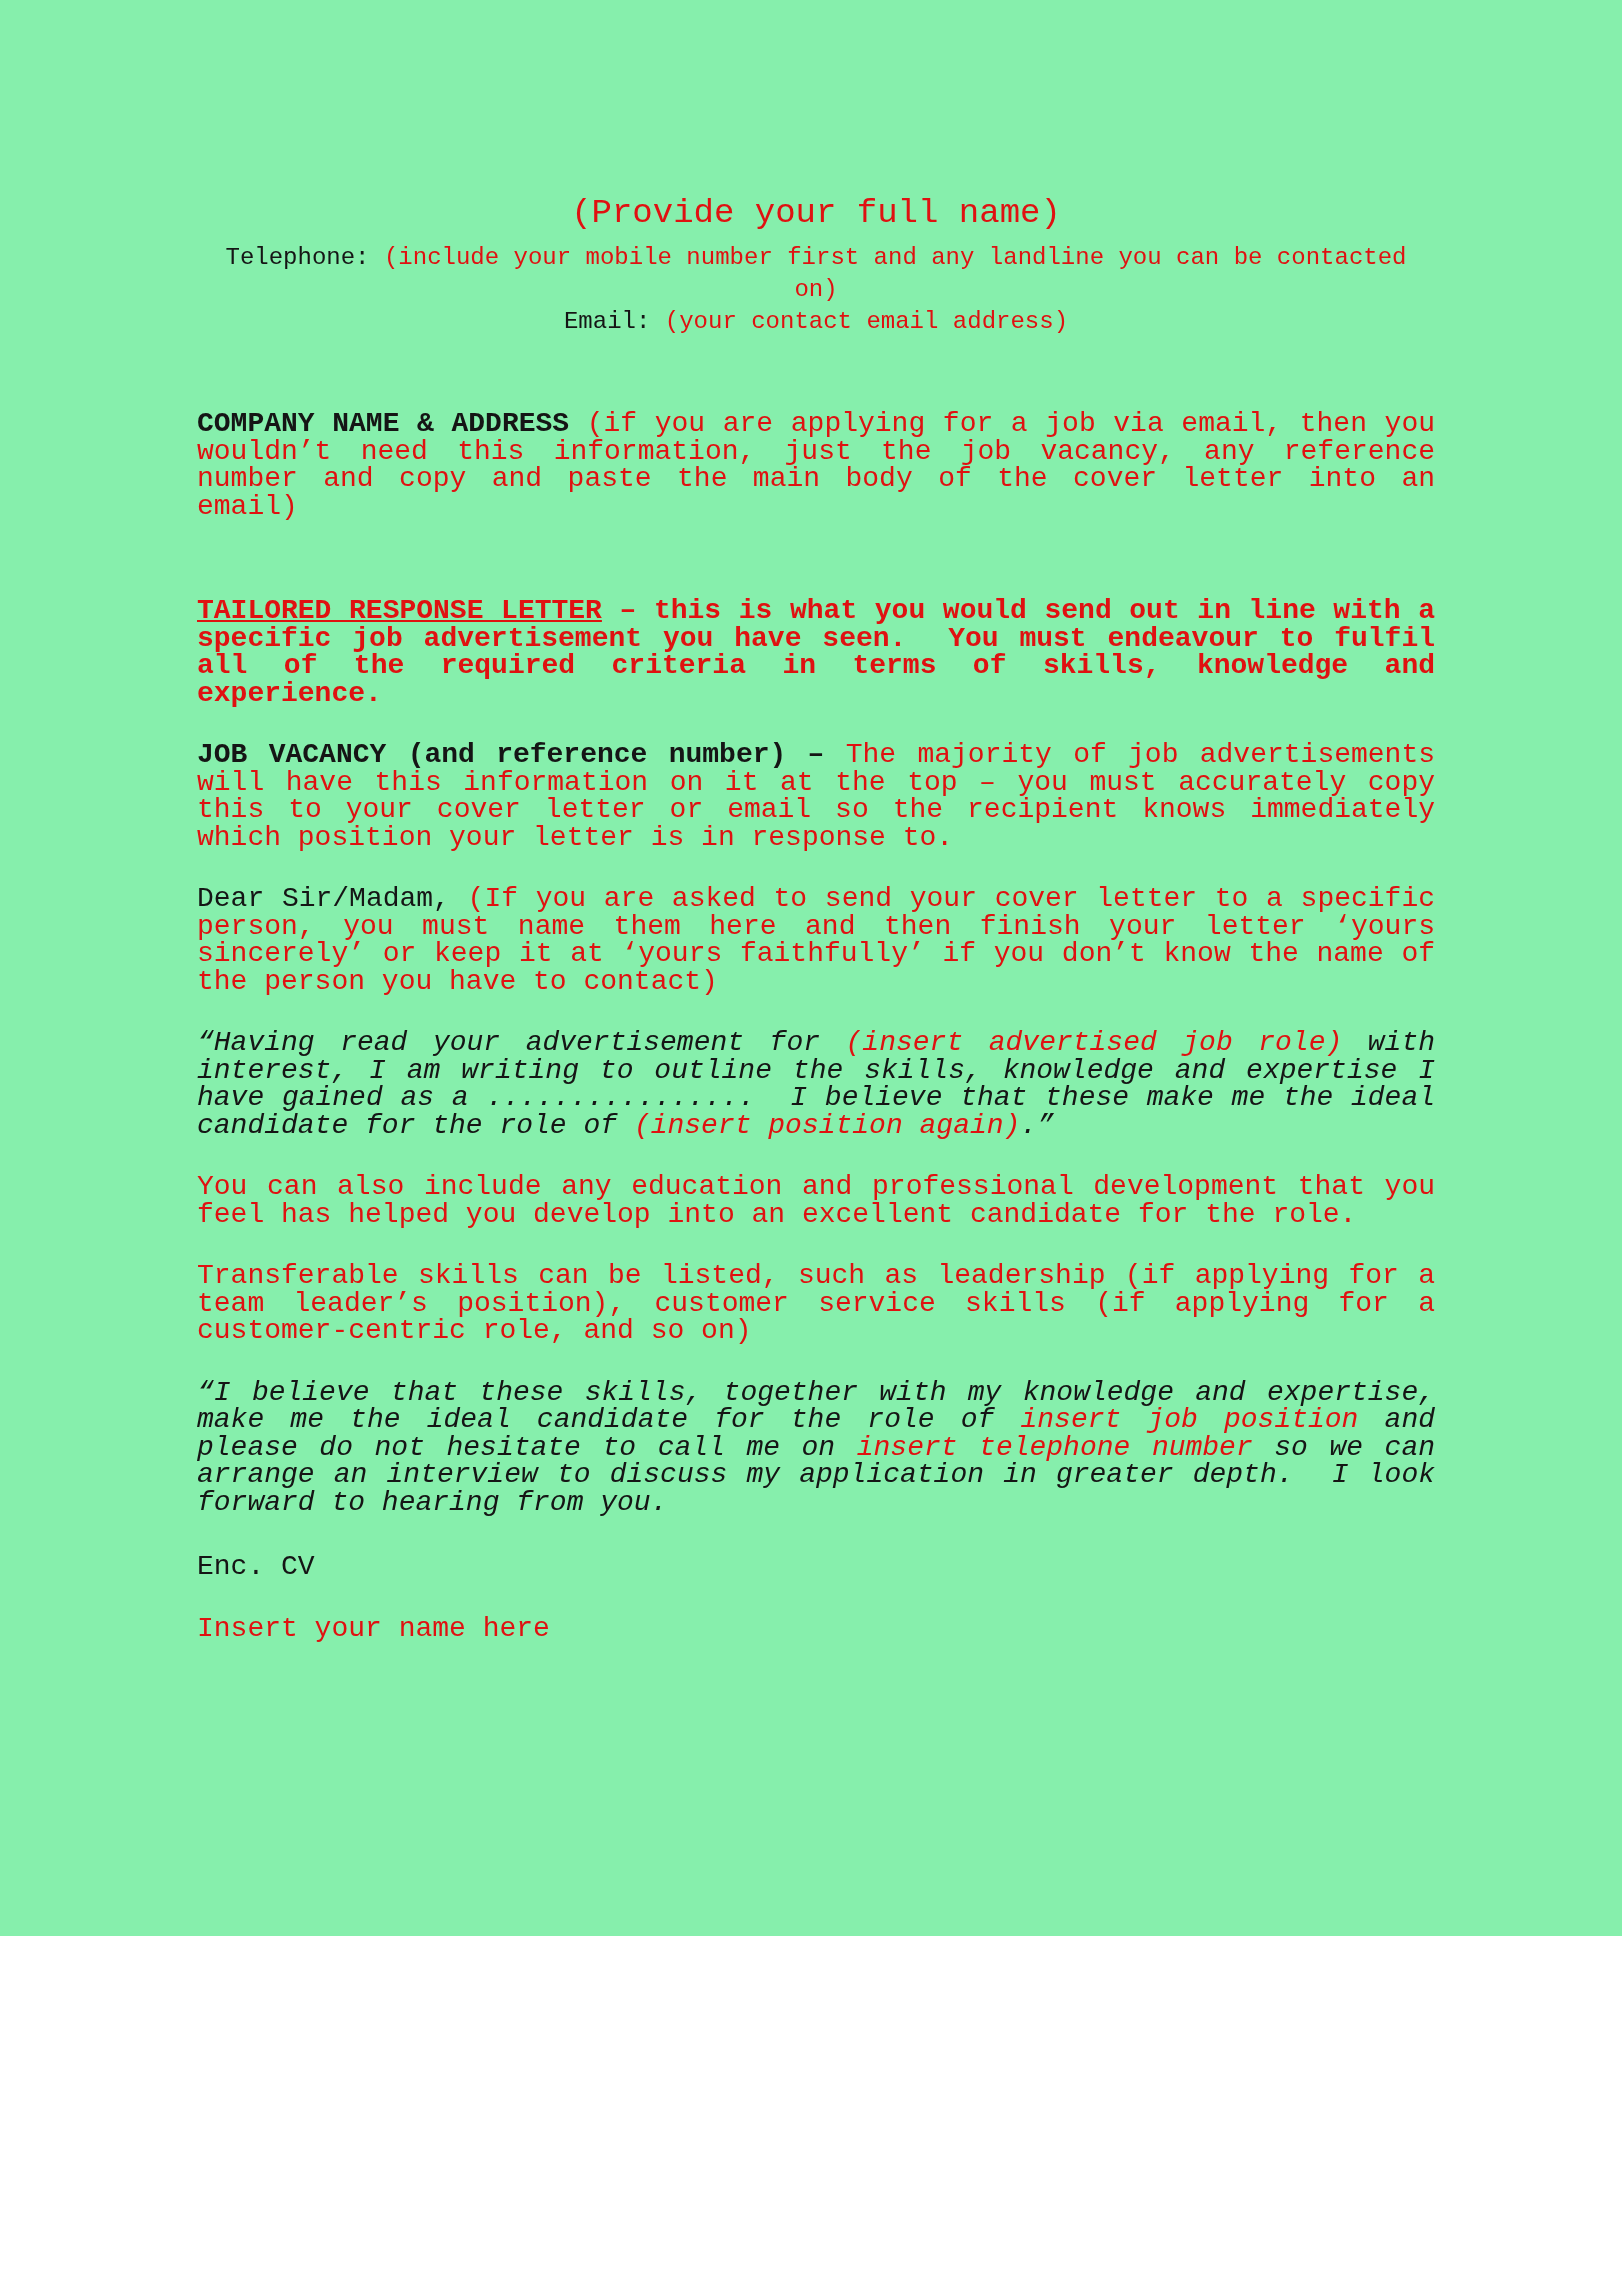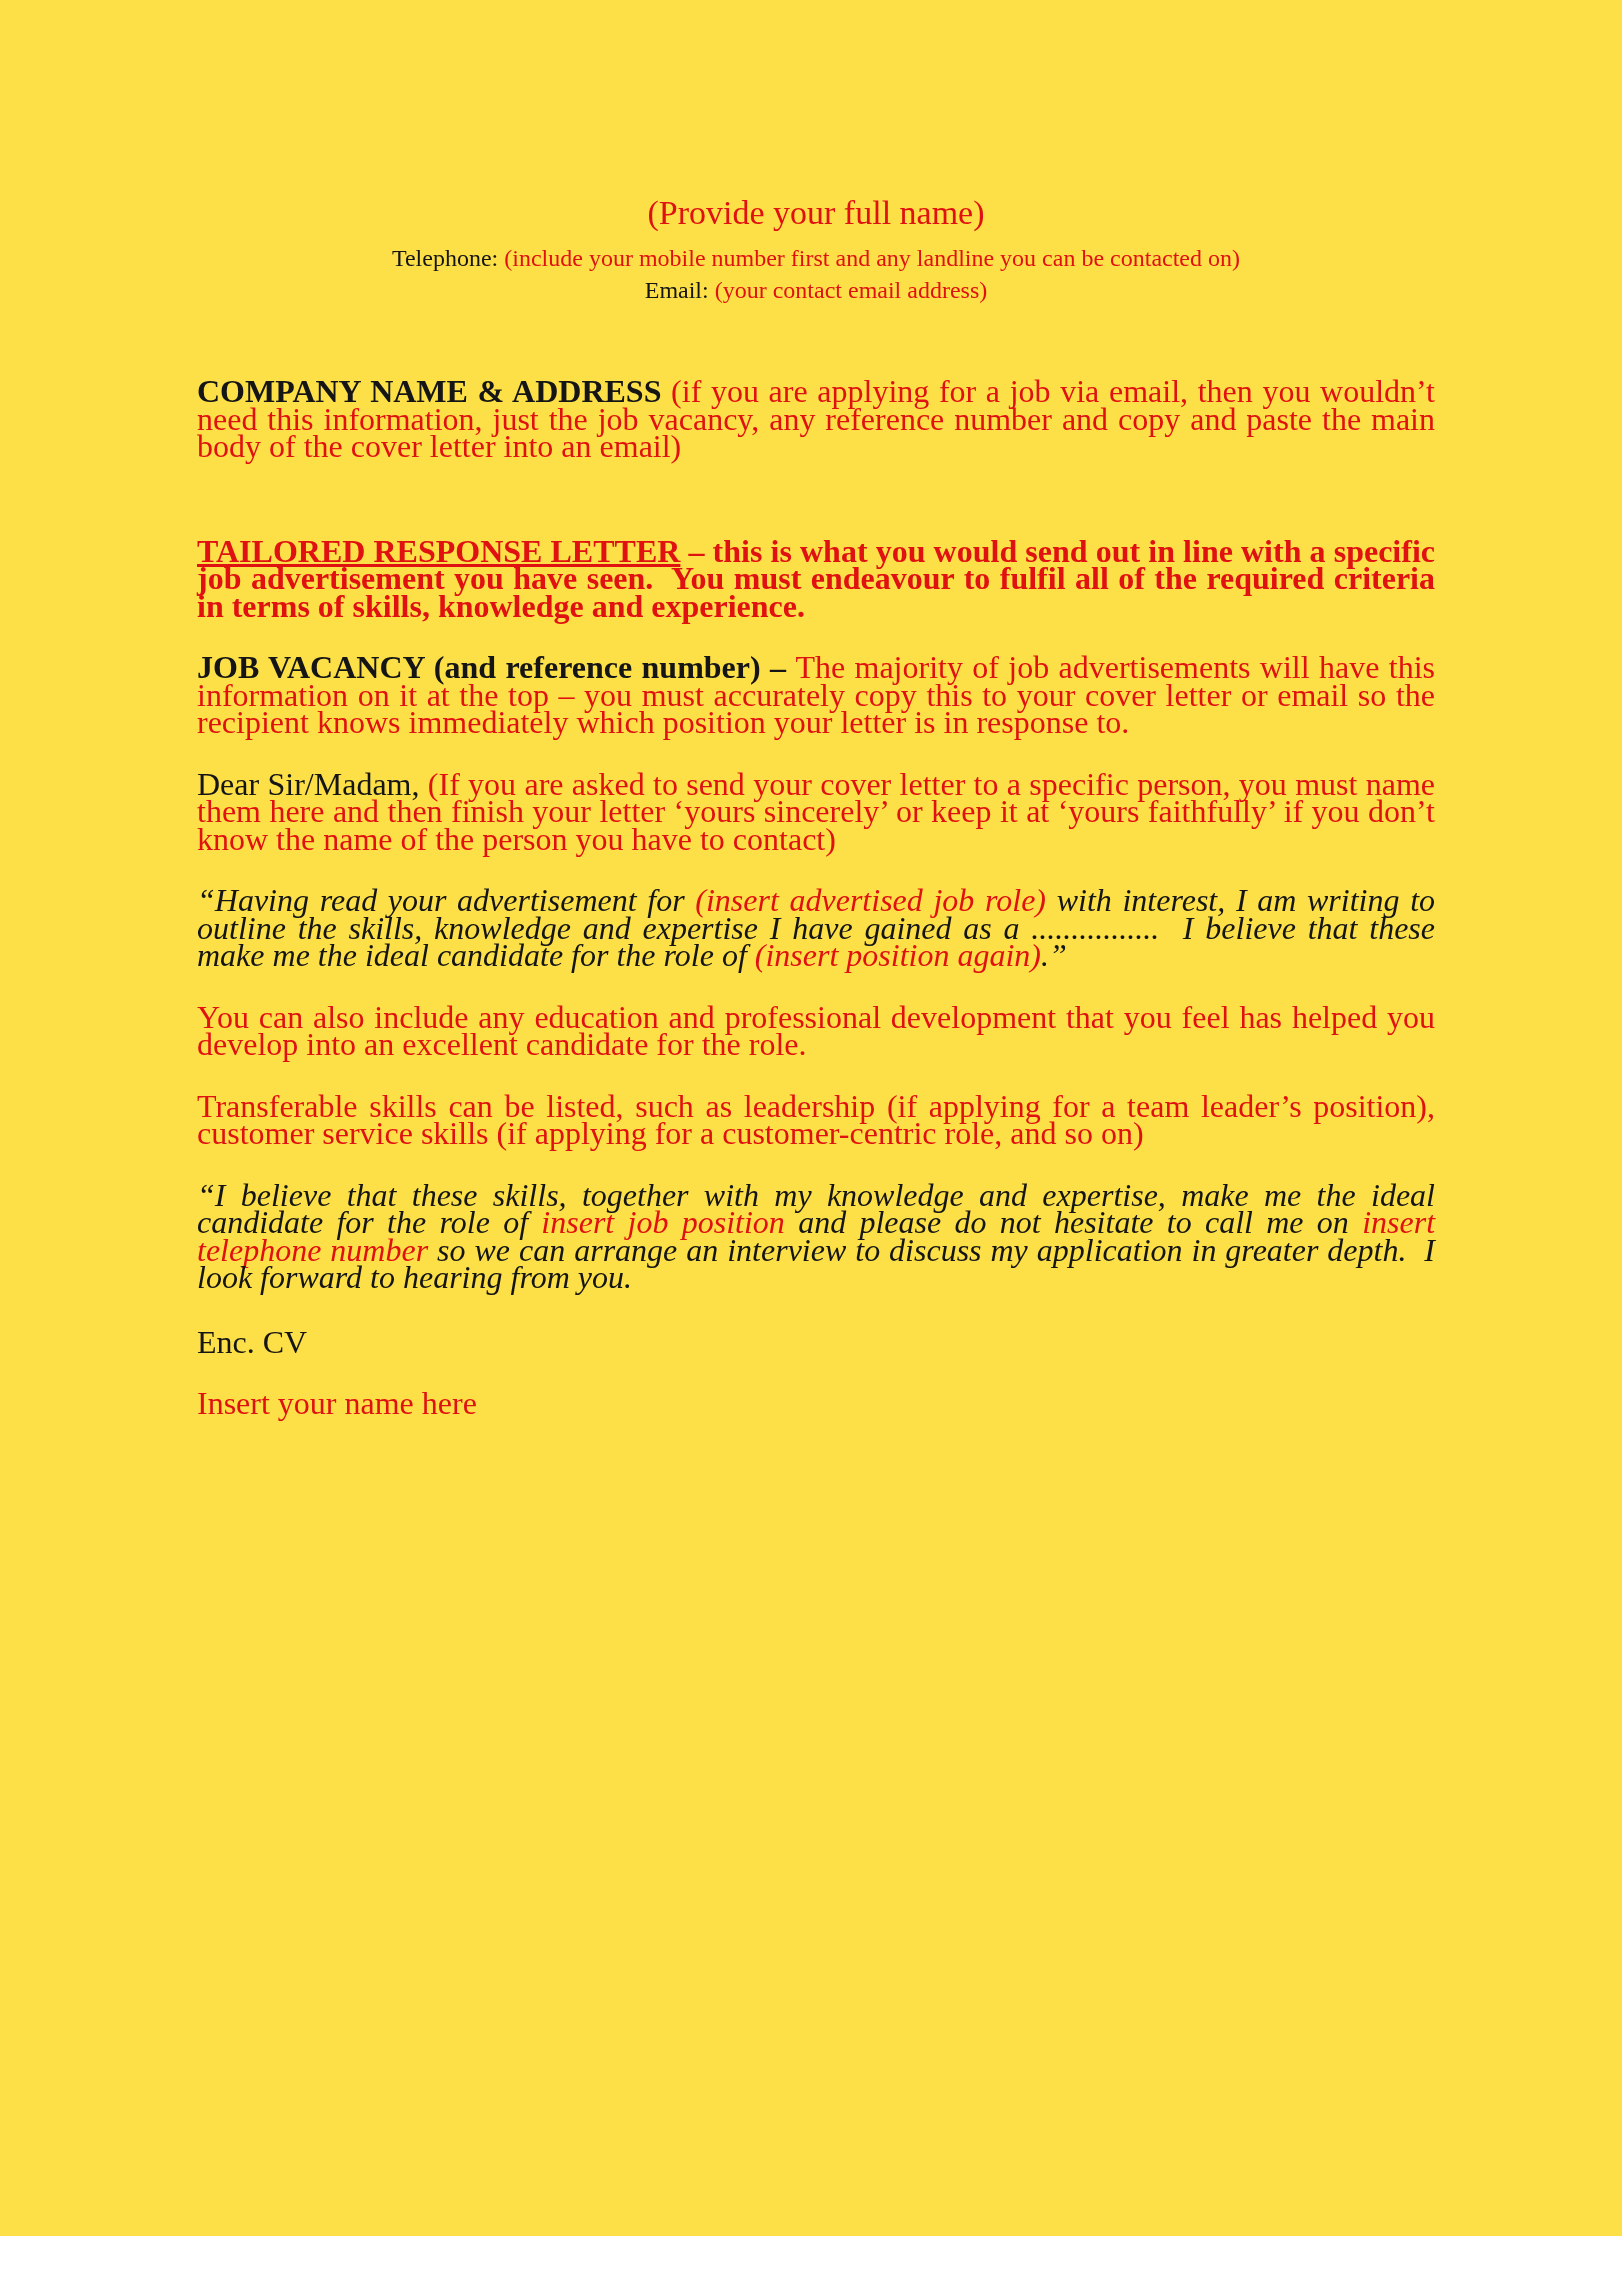--- a/index.html
+++ b/index.html
@@ -3,46 +3,46 @@
 <meta charset="utf-8">
 <style>
   :root{
     --red:#e01111;
     --black:#151515;
   }
   html,body{margin:0;padding:0;background:#ffffff;}
   .page{
     position:relative;
     width:1623px;
-    height:2236px;
+    height:1936px;
     box-sizing:border-box;
-    background:#fde047;
+    background:#86efac;
     padding:193px 188px 0 197px;
-    font-family:Liberation Serif, serif;
+    font-family:Liberation Mono, monospace;
     color:var(--black);
   }
   
   .doc-header{margin:0 0 72px 0;}
   .doc-title{
     font-size:34px;
     font-weight:400;
     line-height:40px;
     text-align:center;
     margin:0 0 9.2px 0;
     color:var(--red);
   }
   .hdr-line{
     font-size:24px;
     line-height:32px;
     text-align:center;
     margin:0;
   }
   
   .doc-body p{
-    font-size:32px;
+    font-size:28px;
     line-height:27.5px;
     text-align:justify;
     margin:0 0 34px 0;
   }
   .doc-body p.left{text-align:left;}
   .red{color:var(--red);}
   .b{font-weight:700;}
   .u{text-decoration:underline;}
   .ital{font-style:italic;}
   .mb-xl{margin-bottom:77px !important;}

